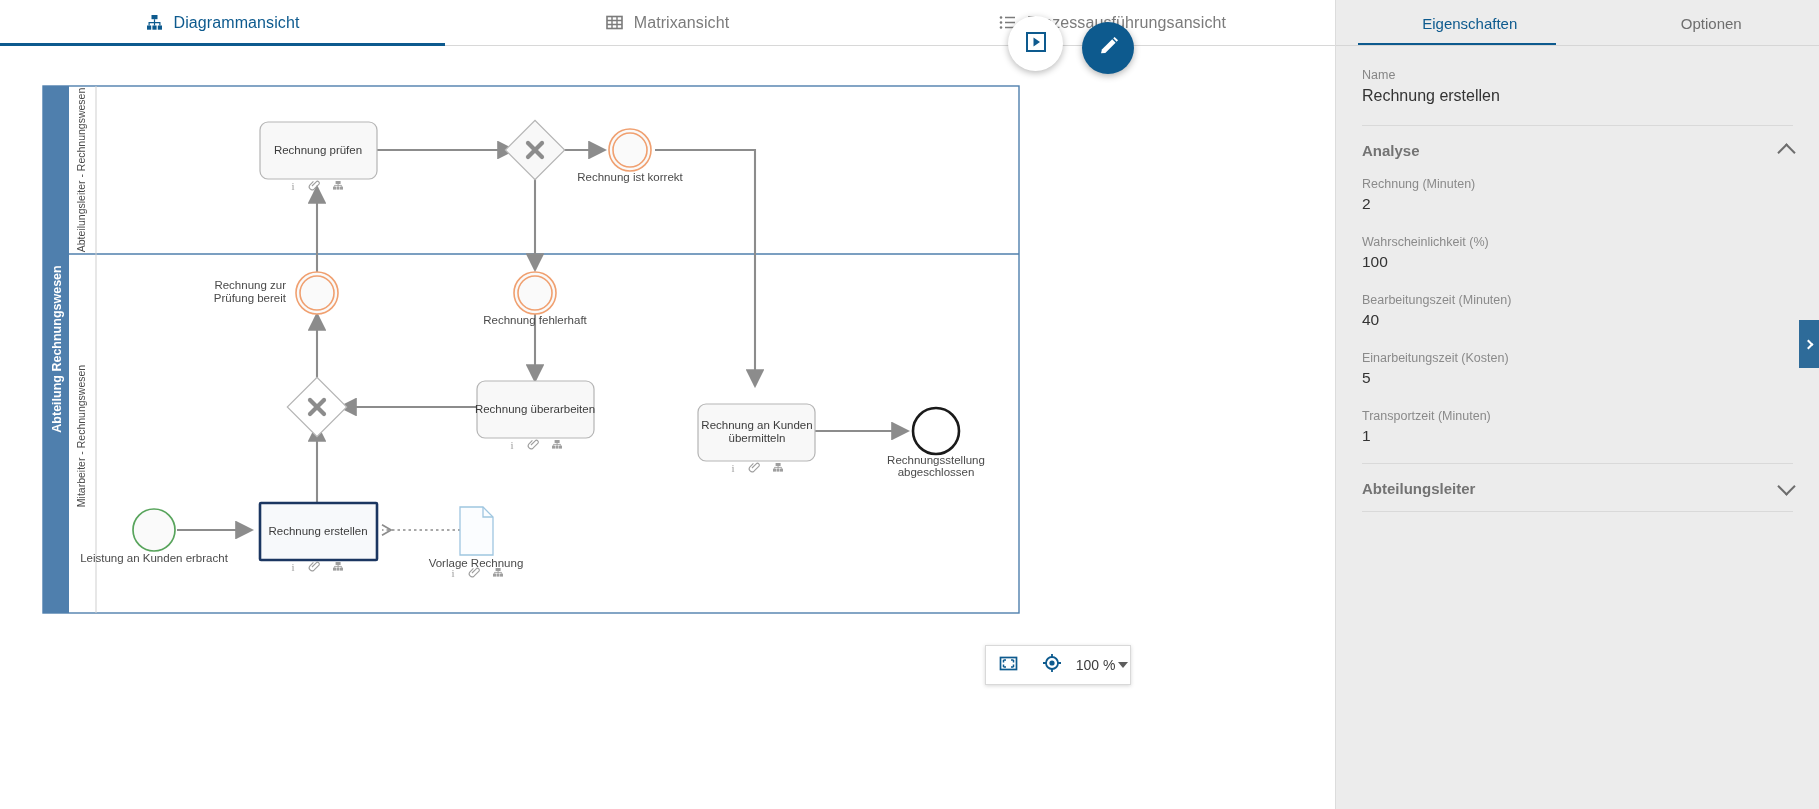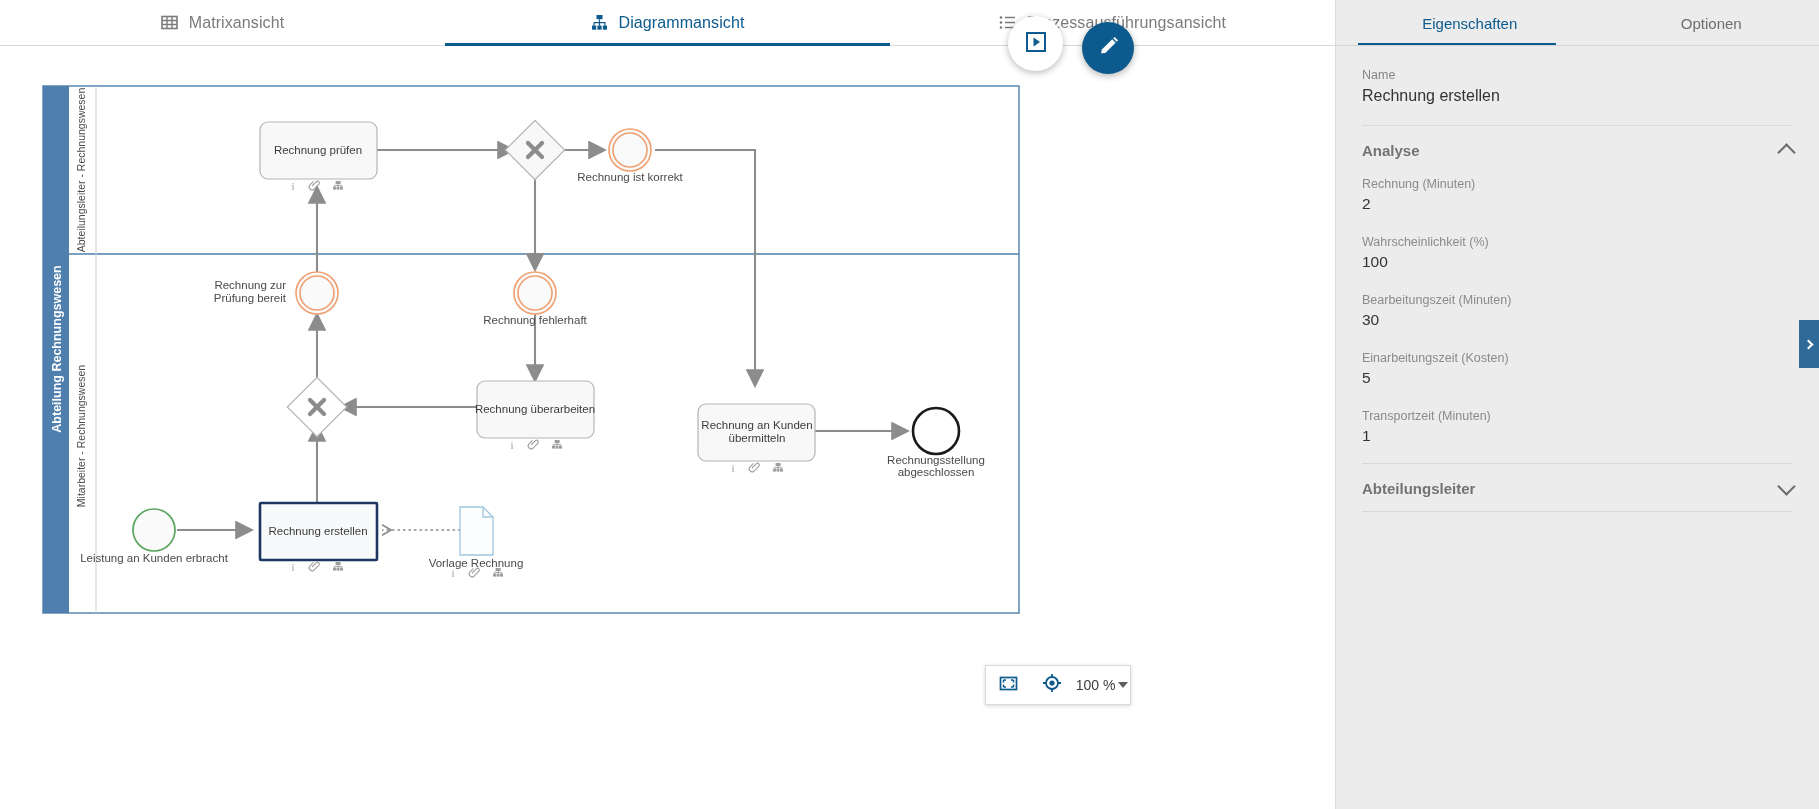--- a/index.html
+++ b/index.html
@@ -41,21 +41,21 @@
     display: flex; align-items: center; justify-content: center; cursor: pointer; z-index: 12;
   }
   .fab-edit {
     position: absolute; top: 22px; left: 1082px; width: 52px; height: 52px;
     border-radius: 50%; background: #0d5a8e; box-shadow: 0 2px 7px rgba(0,0,0,.30);
     display: flex; align-items: center; justify-content: center; cursor: pointer; z-index: 12;
   }
 
   
   .zoombar {
-    position: absolute; left: 985px; top: 665px; width: 146px; height: 40px;
+    position: absolute; left: 985px; top: 645px; width: 146px; height: 40px;
     background: #ffffff; border: 1px solid #d9d9d9; box-shadow: 0 1px 4px rgba(0,0,0,.16);
     display: flex; align-items: center; z-index: 12;
   }
   .zoombar .zb-btn {
     width: 44px; height: 100%; display: flex; align-items: center; justify-content: center;
     cursor: pointer;
   }
   .zoombar .zb-level {
     flex: 1; display: flex; align-items: center; justify-content: center; gap: 3px;
     font-size: 14px; color: #3c3c3c; cursor: pointer;
@@ -123,47 +123,47 @@
   }
 </style>
 </head>
 <body>
 
 <div class="app">
 
   <div class="canvas-pane">
 
     <div class="tabbar">
-
-      <div class="tab">
-        <span class="ticon">
-          <svg width="17" height="17" viewBox="0 0 17 17">
-            <rect x="1" y="2.5" width="15" height="12" fill="none" stroke="#7b7b7b" stroke-width="1.6"></rect>
-            <path d="M1 6.5 H16 M1 10.5 H16 M6 2.5 V14.5 M11 2.5 V14.5" stroke="#7b7b7b" stroke-width="1.4"></path>
-          </svg>
-        </span>
-        <span>Matrixansicht</span>
-      </div>
 
       <div class="tab active">
         <span class="ticon">
           <svg width="17" height="17" viewBox="0 0 17 17">
             <rect x="5.5" y="1" width="6" height="4.2" fill="#0d5a8e"></rect>
             <rect x="1" y="11.5" width="4.2" height="4.2" fill="#0d5a8e"></rect>
             <rect x="6.4" y="11.5" width="4.2" height="4.2" fill="#0d5a8e"></rect>
             <rect x="11.8" y="11.5" width="4.2" height="4.2" fill="#0d5a8e"></rect>
             <path d="M8.5 5.2 V8.6 M3.1 11.5 V8.6 H13.9 V11.5 M8.5 8.6 V11.5" stroke="#0d5a8e" stroke-width="1.2" fill="none"></path>
           </svg>
         </span>
         <span>Diagrammansicht</span>
       </div>
 
       <div class="tab">
         <span class="ticon">
           <svg width="17" height="17" viewBox="0 0 17 17">
+            <rect x="1" y="2.5" width="15" height="12" fill="none" stroke="#7b7b7b" stroke-width="1.6"></rect>
+            <path d="M1 6.5 H16 M1 10.5 H16 M6 2.5 V14.5 M11 2.5 V14.5" stroke="#7b7b7b" stroke-width="1.4"></path>
+          </svg>
+        </span>
+        <span>Matrixansicht</span>
+      </div>
+
+      <div class="tab">
+        <span class="ticon">
+          <svg width="17" height="17" viewBox="0 0 17 17">
             <path d="M6 3.5 H16 M6 8.5 H16 M6 13.5 H16" stroke="#7b7b7b" stroke-width="1.6"></path>
             <circle cx="2" cy="3.5" r="1.3" fill="#7b7b7b"></circle>
             <circle cx="2" cy="8.5" r="1.3" fill="#7b7b7b"></circle>
             <circle cx="2" cy="13.5" r="1.3" fill="#7b7b7b"></circle>
           </svg>
         </span>
         <span>Prozessausführungsansicht</span>
       </div>
     </div>
 
@@ -431,21 +431,21 @@
     <div class="field">
       <div class="f-lbl">Rechnung (Minuten)</div>
       <div class="f-val">2</div>
     </div>
     <div class="field">
       <div class="f-lbl">Wahrscheinlichkeit (%)</div>
       <div class="f-val">100</div>
     </div>
     <div class="field">
       <div class="f-lbl">Bearbeitungszeit (Minuten)</div>
-      <div class="f-val">30</div>
+      <div class="f-val">40</div>
     </div>
     <div class="field">
       <div class="f-lbl">Einarbeitungszeit (Kosten)</div>
       <div class="f-val">5</div>
     </div>
     <div class="field">
       <div class="f-lbl">Transportzeit (Minuten)</div>
       <div class="f-val">1</div>
     </div>
 

